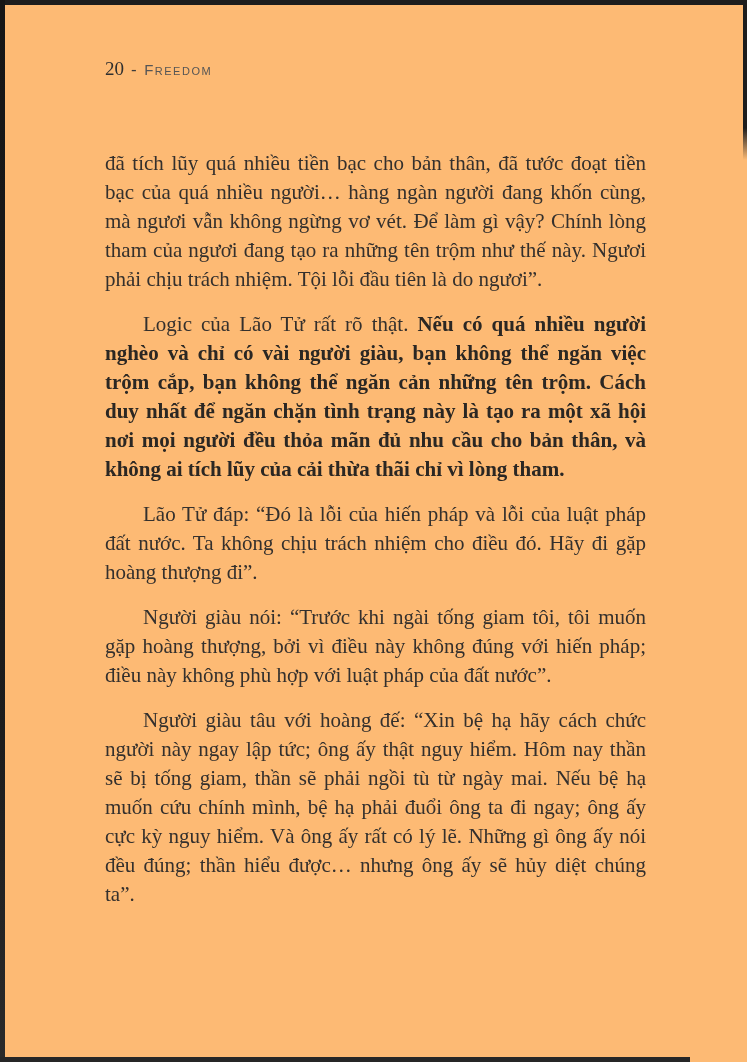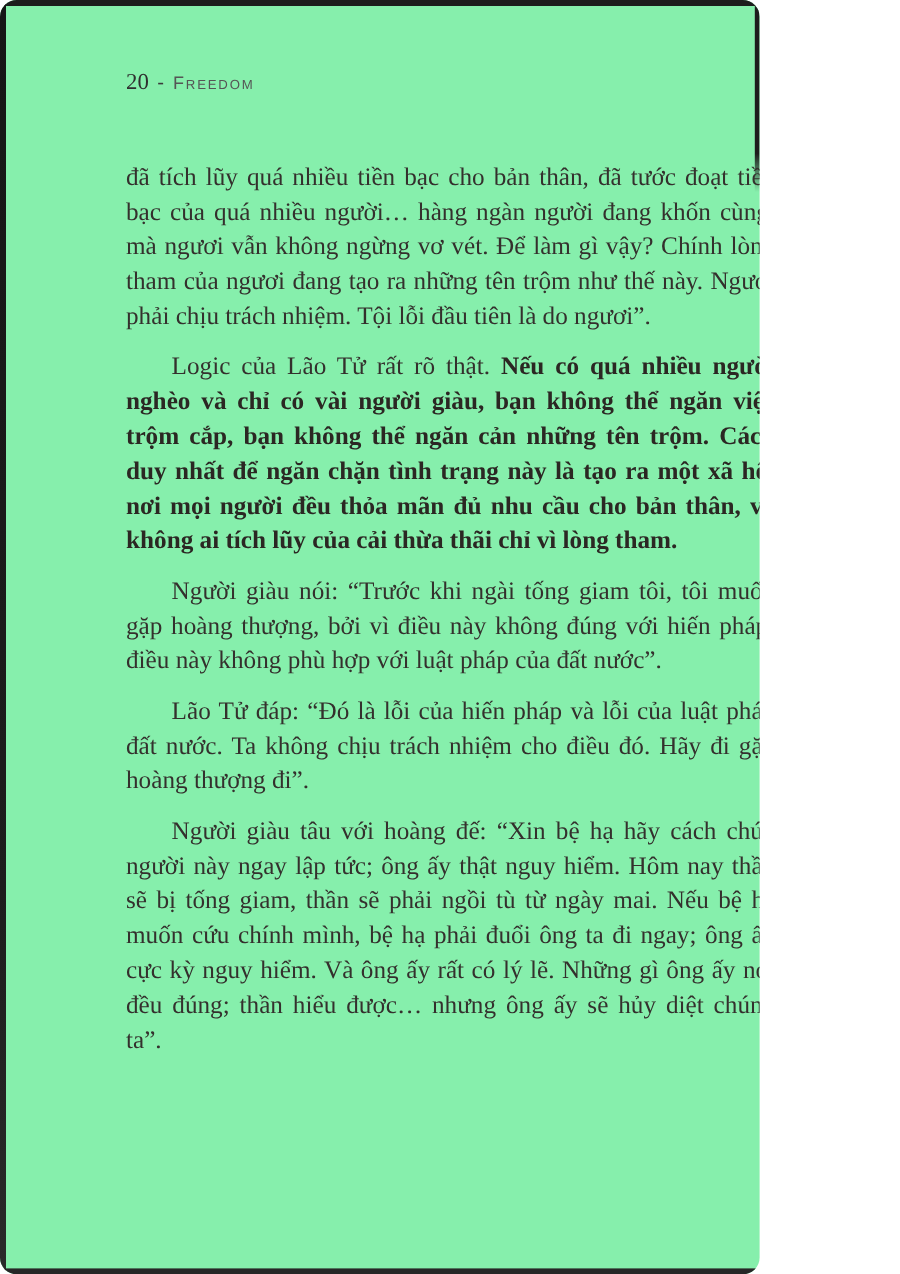--- a/index.html
+++ b/index.html
@@ -1,22 +1,21 @@
 <!DOCTYPE html>
 <html><head>
 <meta charset="utf-8">
 <style>
   html,body{margin:0;padding:0;background:#ffffff;}
   .screen{
     position:relative;
-    width:633px;height:1062px;
-    background:#86efac;
+    width:747px;height:1062px;
+    background:#fdba74;
     overflow:hidden;
     font-family:"Liberation Serif","DejaVu Serif",serif;
-    border-radius:14px;
   }
   
   .edge{position:absolute;background:#1d1d1d;}
   .edge-top{top:0;left:0;width:750px;height:5px;}
   .edge-left{top:0;left:0;width:5px;height:1062px;background:linear-gradient(180deg,#161616 0%,#1d1d1d 70%,#2a2a2a 100%);}
   .edge-right{top:0;right:0;width:4px;height:160px;background:linear-gradient(180deg,#1d1d1d 80%,rgba(29,29,29,0) 100%);}
   .edge-bottom{bottom:0;left:0;width:690px;height:5px;background:#262626;}
 
   .page-header{
     position:absolute;
@@ -33,21 +32,21 @@
 
   .page-text{
     position:absolute;
     left:105px;top:133px;
     width:541px;
     color:#34302d;
     font-size:21px;
     line-height:29px;
     text-align:justify;
   }
-  .page-text p{margin:0 0 13px 0;}
+  .page-text p{margin:16px 0 13px 0;}
   .page-text p.indent{text-indent:38px;}
   .page-text .b{font-weight:bold;color:#2b2723;}
 </style>
 </head>
 <body>
 
 <div class="screen">
 
   <div class="edge edge-top"></div>
   <div class="edge edge-left"></div>
@@ -56,18 +55,18 @@
 
   <div class="page-header">
     <span class="pagenum">20</span>
     <span class="dash">-</span>
     <span class="booktitle">Freedom</span>
   </div>
 
   <article class="page-text">
       <p class=""><span>đã tích lũy quá nhiều tiền bạc cho bản thân, đã tước đoạt tiền bạc của quá nhiều người… hàng ngàn người đang khốn cùng, mà ngươi vẫn không ngừng vơ vét. Để làm gì vậy? Chính lòng tham của ngươi đang tạo ra những tên trộm như thế này. Ngươi phải chịu trách nhiệm. Tội lỗi đầu tiên là do ngươi”.</span></p>
       <p class="indent"><span>Logic của Lão Tử rất rõ thật. </span><span class="b">Nếu có quá nhiều người nghèo và chỉ có vài người giàu, bạn không thể ngăn việc trộm cắp, bạn không thể ngăn cản những tên trộm. Cách duy nhất để ngăn chặn tình trạng này là tạo ra một xã hội nơi mọi người đều thỏa mãn đủ nhu cầu cho bản thân, và không ai tích lũy của cải thừa thãi chỉ vì lòng tham.</span></p>
+      <p class="indent"><span>Lão Tử đáp: “Đó là lỗi của hiến pháp và lỗi của luật pháp đất nước. Ta không chịu trách nhiệm cho điều đó. Hãy đi gặp hoàng thượng đi”.</span></p>
       <p class="indent"><span>Người giàu nói: “Trước khi ngài tống giam tôi, tôi muốn gặp hoàng thượng, bởi vì điều này không đúng với hiến pháp; điều này không phù hợp với luật pháp của đất nước”.</span></p>
-      <p class="indent"><span>Lão Tử đáp: “Đó là lỗi của hiến pháp và lỗi của luật pháp đất nước. Ta không chịu trách nhiệm cho điều đó. Hãy đi gặp hoàng thượng đi”.</span></p>
       <p class="indent"><span>Người giàu tâu với hoàng đế: “Xin bệ hạ hãy cách chức người này ngay lập tức; ông ấy thật nguy hiểm. Hôm nay thần sẽ bị tống giam, thần sẽ phải ngồi tù từ ngày mai. Nếu bệ hạ muốn cứu chính mình, bệ hạ phải đuổi ông ta đi ngay; ông ấy cực kỳ nguy hiểm. Và ông ấy rất có lý lẽ. Những gì ông ấy nói đều đúng; thần hiểu được… nhưng ông ấy sẽ hủy diệt chúng ta”.</span></p>
     </article>
 
 </div>
 
 </body></html>

